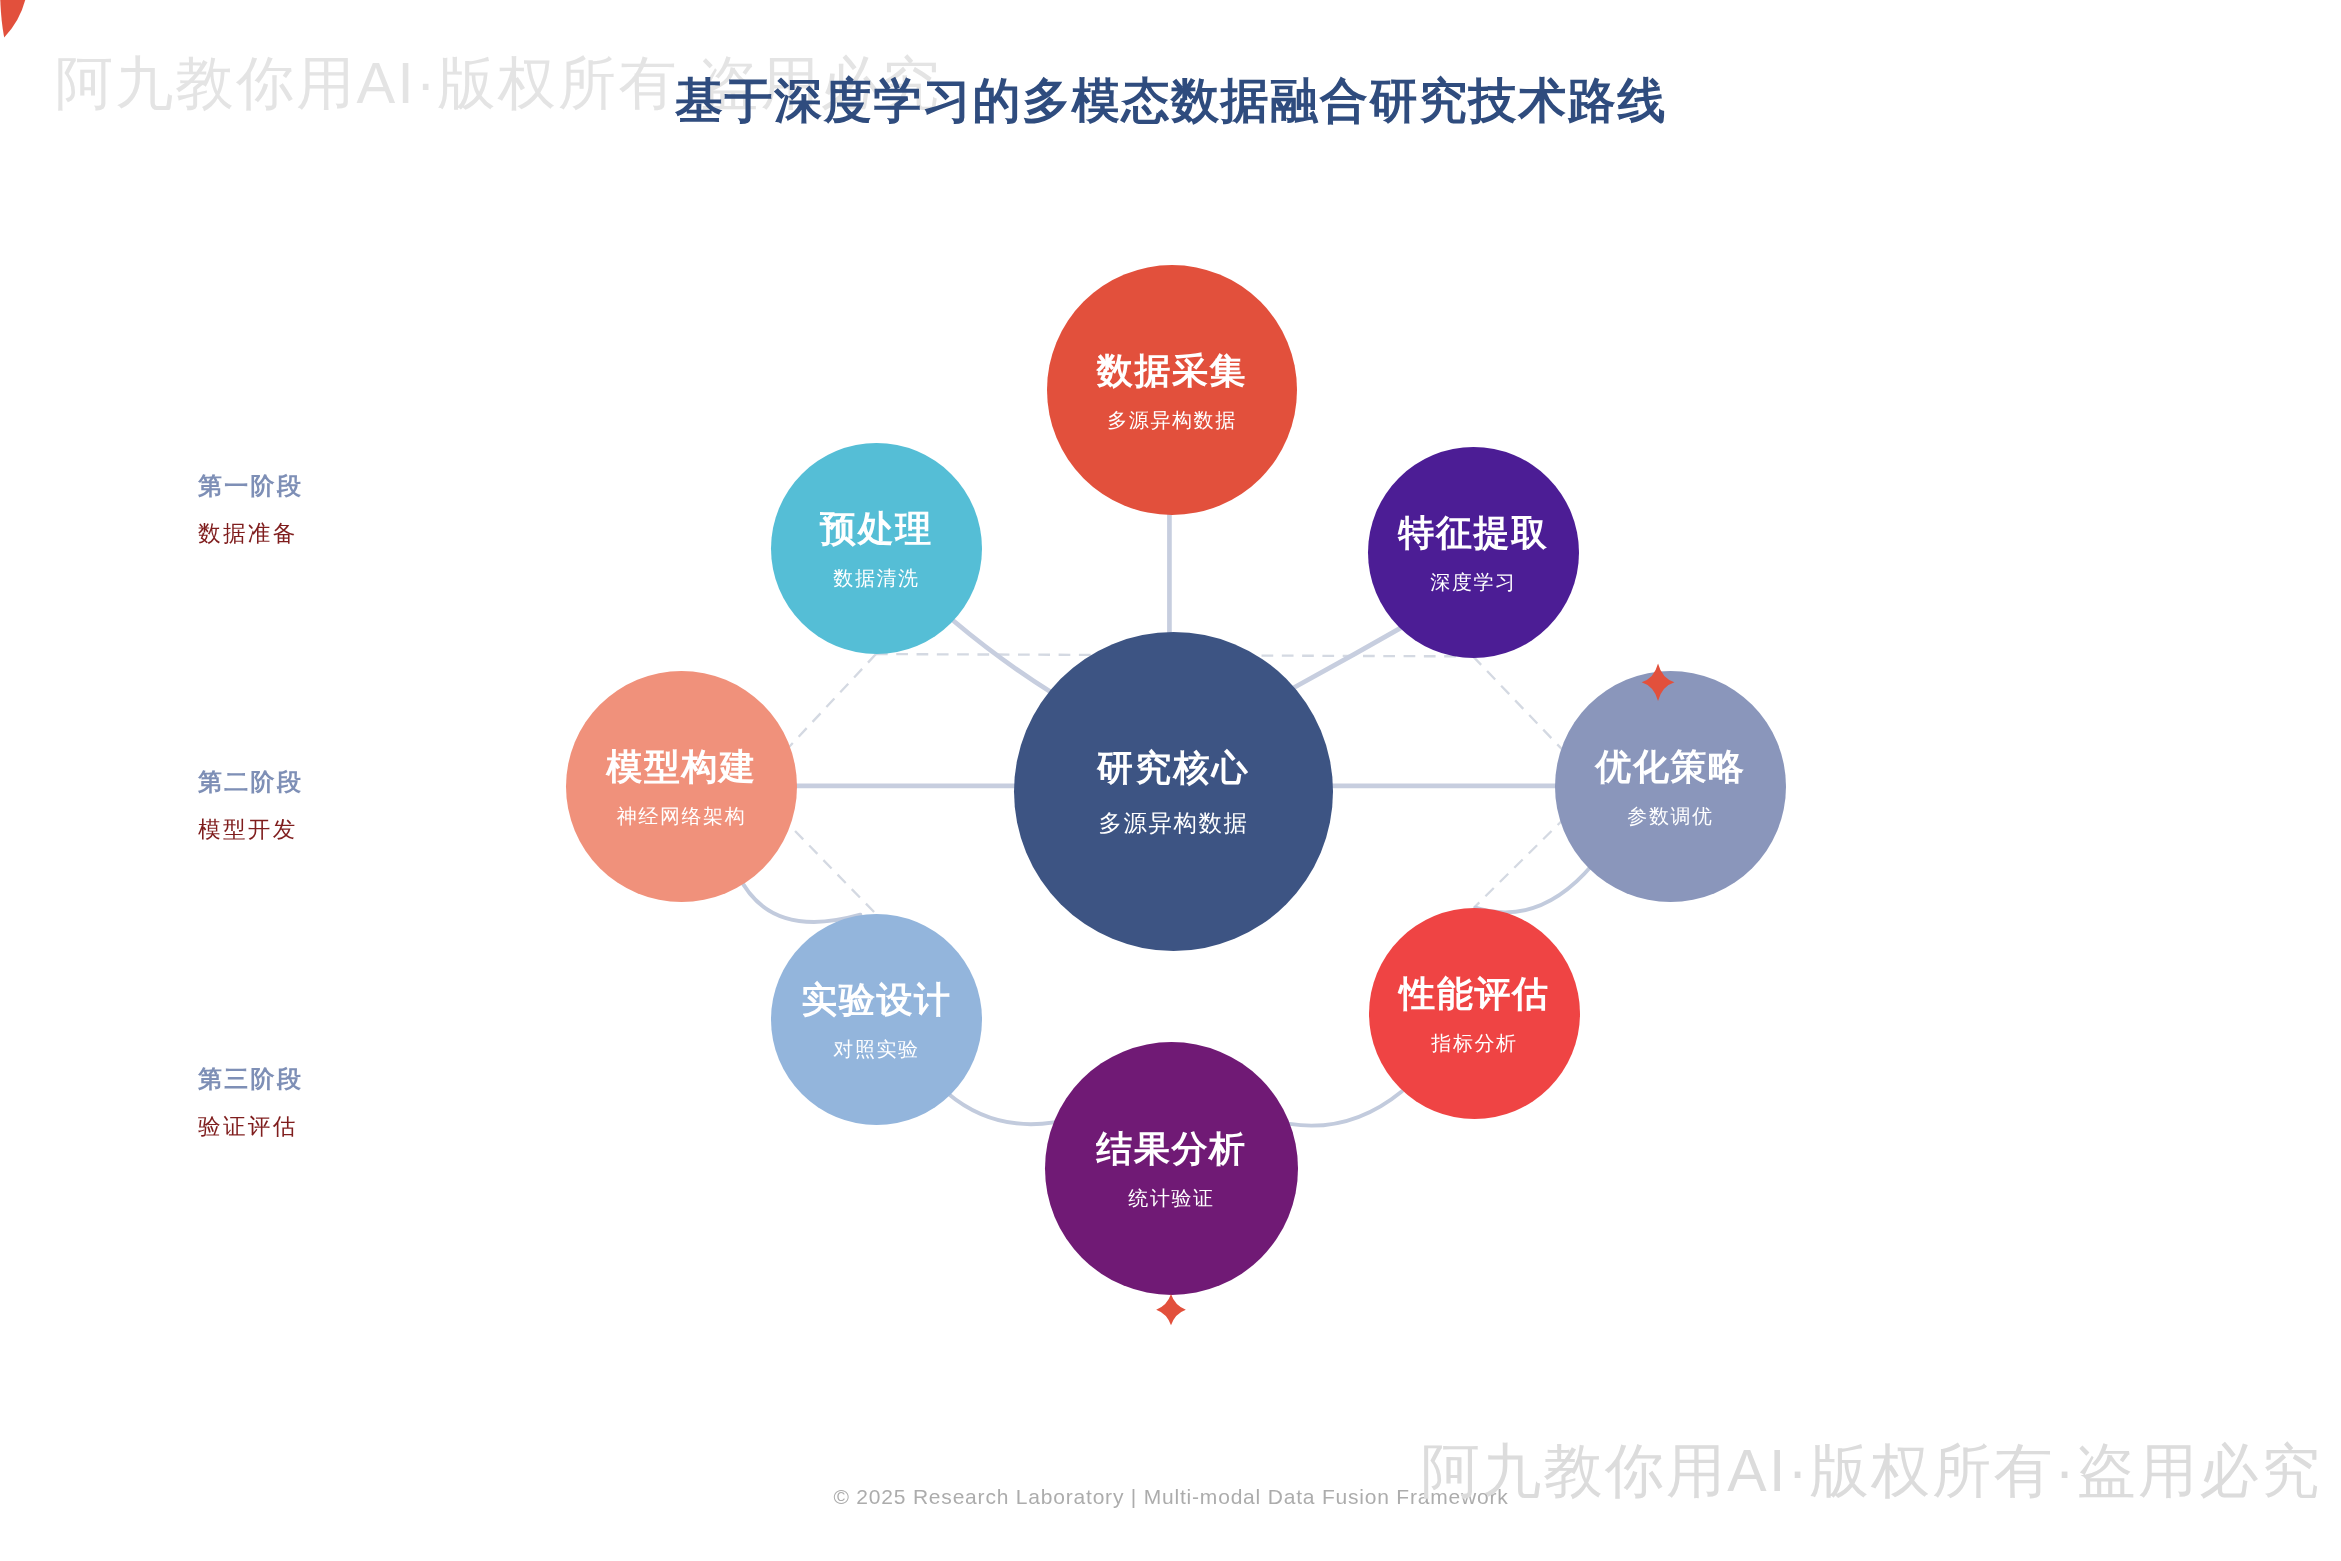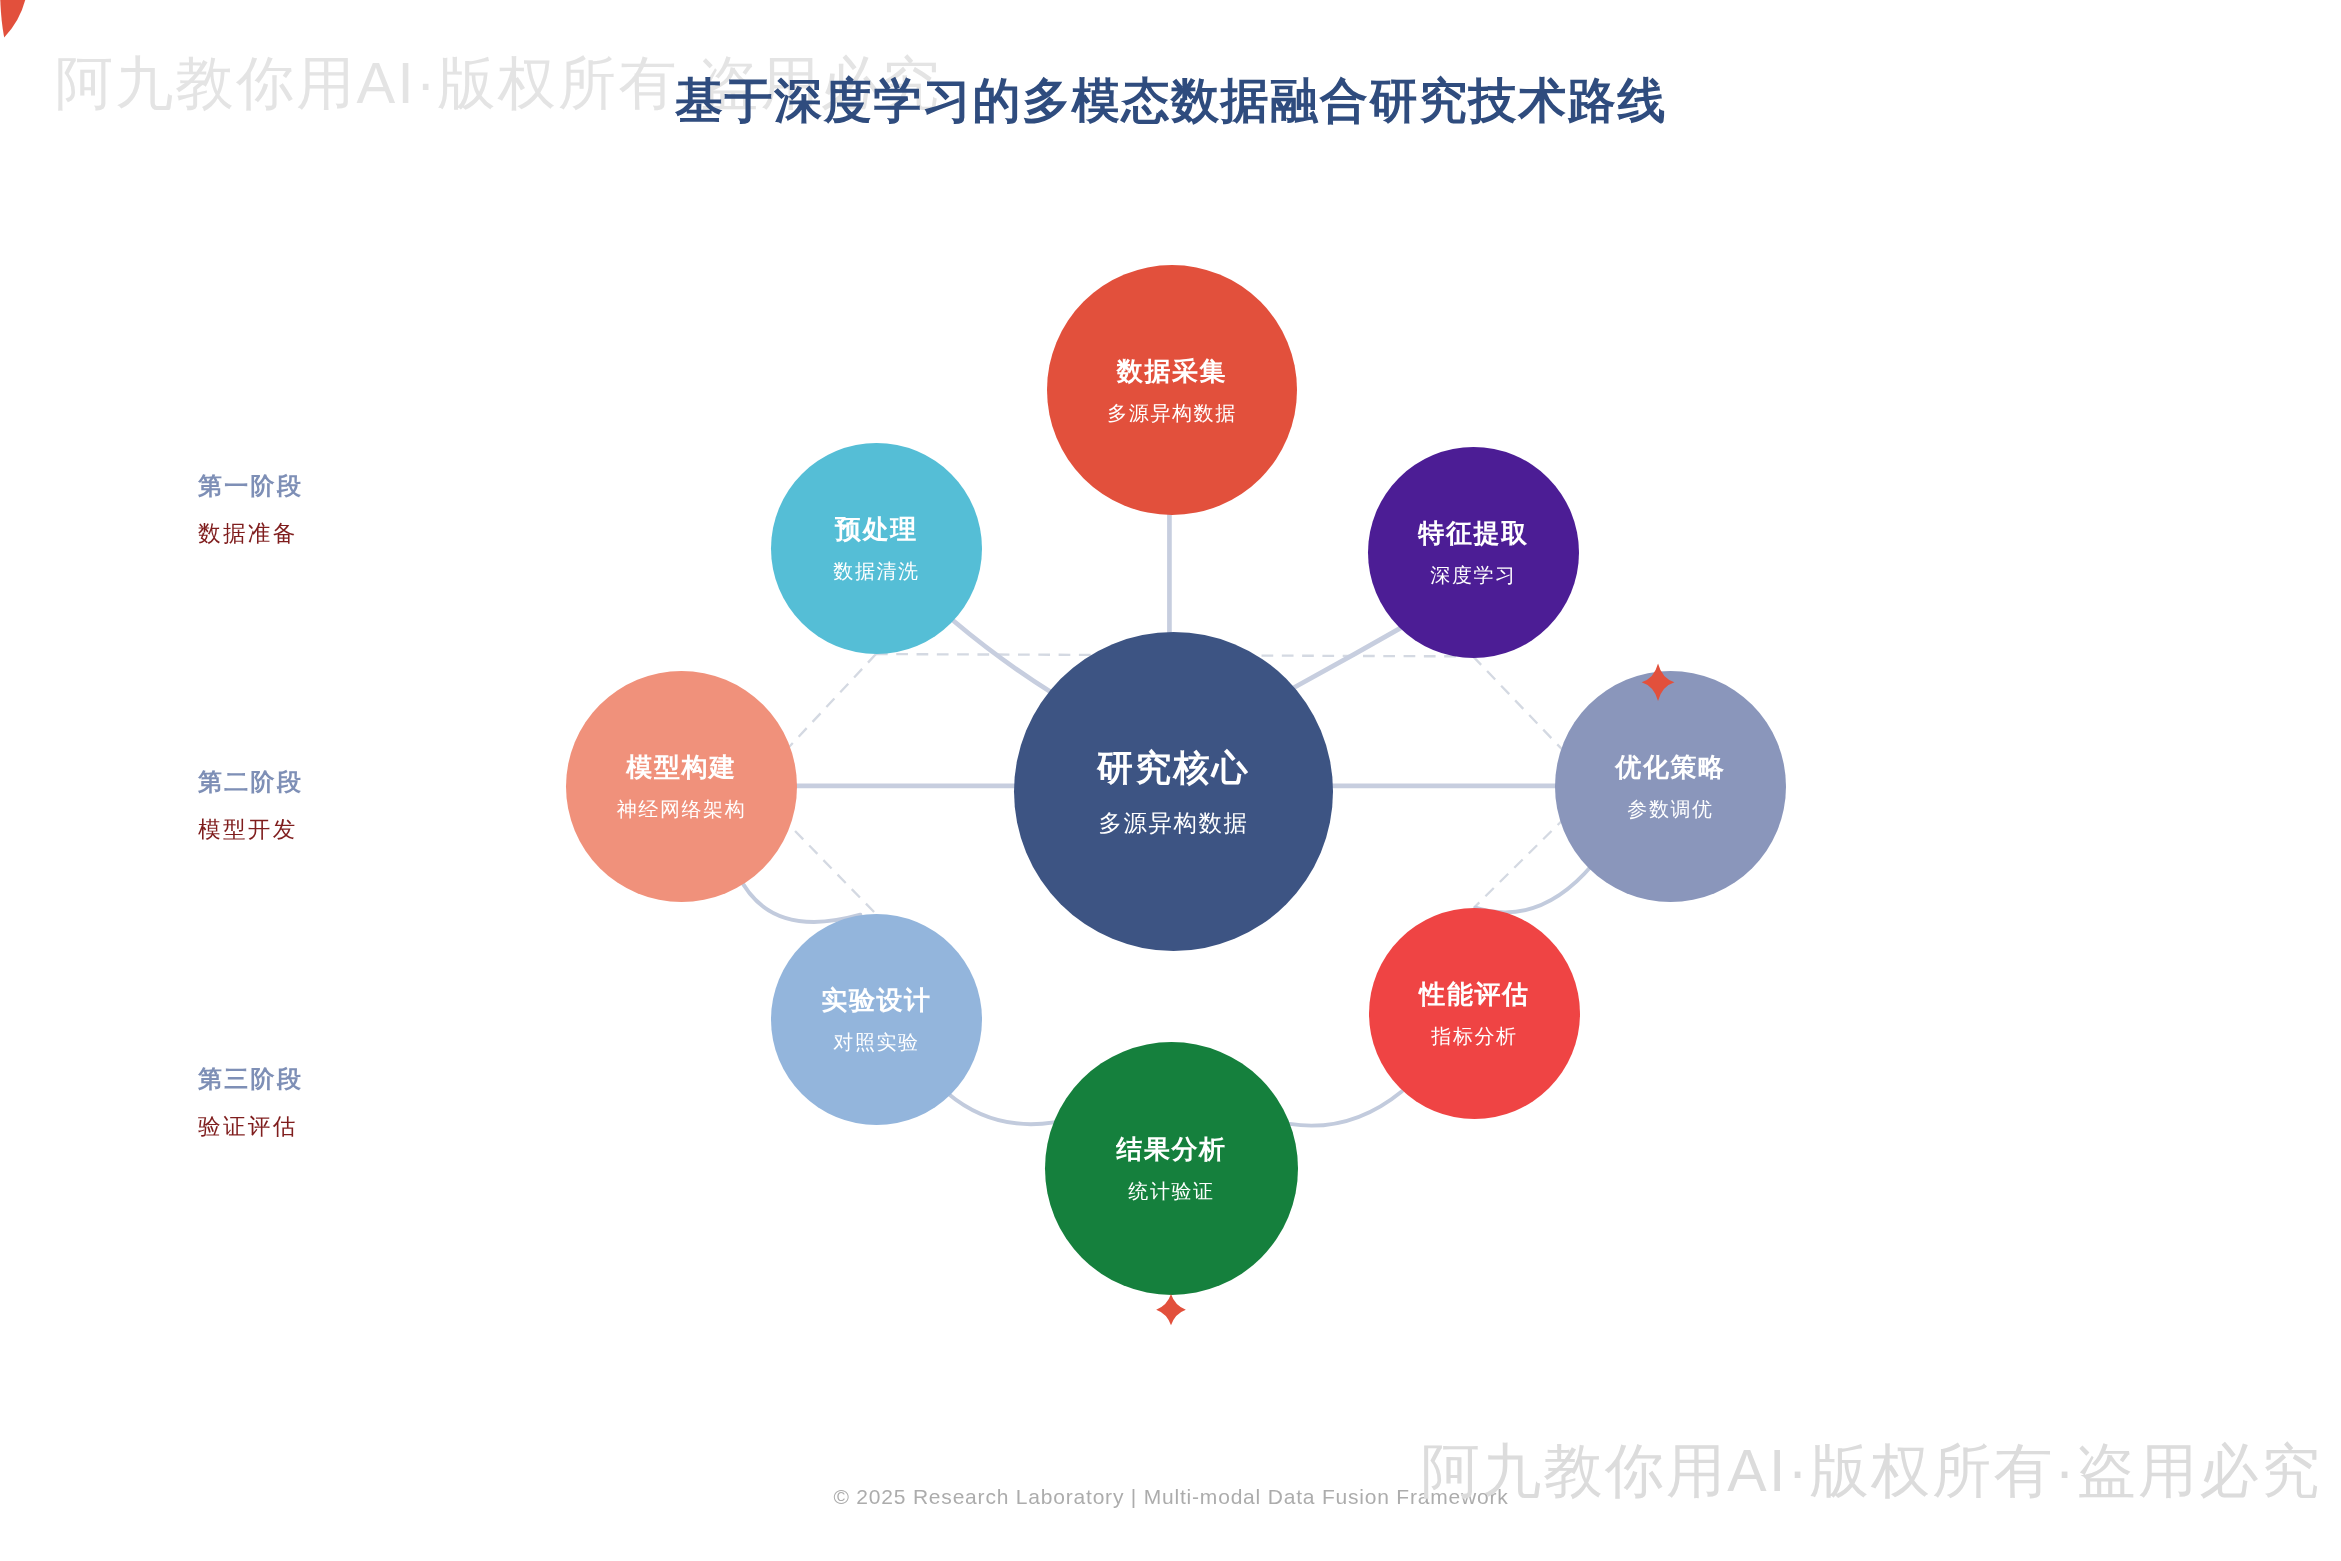--- a/index.html
+++ b/index.html
@@ -17,21 +17,21 @@
   .page-title{position:absolute;left:0;top:69px;width:2342px;text-align:center;
     font-size:48px;font-weight:800;color:#2F4C7E;letter-spacing:1.6px;z-index:5;}
 
   .phase{position:absolute;left:198px;z-index:3;}
   .phase .stage{font-size:24px;font-weight:700;color:#7E8FB6;letter-spacing:2.3px;}
   .phase .plabel{margin-top:15.6px;font-size:22.6px;font-weight:400;color:#7f1d1d;letter-spacing:2.3px;}
   #phase-1{top:470px;} #phase-2{top:766px;} #phase-3{top:1063px;}
 
   .node{position:absolute;border-radius:50%;display:flex;flex-direction:column;
     align-items:center;justify-content:center;color:#ffffff;text-align:center;z-index:3;}
-  .node .node-title{font-size:26px;font-weight:700;letter-spacing:1.6px;}
+  .node .node-title{font-size:36px;font-weight:700;letter-spacing:1.6px;}
   .node .node-sub{margin-top:11px;font-size:20px;font-weight:400;letter-spacing:1.6px;}
   .node.node-center .node-title{font-size:36px;letter-spacing:2.3px;}
   .node.node-center .node-sub{margin-top:14px;font-size:23.4px;}
 
   .legend{position:absolute;left:1839px;top:1246px;z-index:4;}
   .legend-title{font-size:24px;font-weight:700;color:#2F4C7E;letter-spacing:1.6px;}
   .legend-row{display:flex;align-items:center;margin-top:19.5px;height:30px;}
   .legend-dot{width:30px;height:30px;border-radius:50%;flex:0 0 auto;}
   .legend-label{margin-left:23.4px;font-size:22px;color:#6B7C92;letter-spacing:1.6px;}
 
@@ -110,21 +110,21 @@
       <div class="node-sub">参数调优</div>
     </div>
       <div class="node" style="left: 771px; top: 914px; height: 211px; width: 211px; background: rgb(147, 181, 220);">
       <div class="node-title">实验设计</div>
       <div class="node-sub">对照实验</div>
     </div>
       <div class="node" style="left: 1369px; top: 908px; height: 211px; width: 211px; background: #ef4444;">
       <div class="node-title">性能评估</div>
       <div class="node-sub">指标分析</div>
     </div>
-      <div class="node" style="left: 1045px; top: 1042px; height: 253px; width: 253px; background: #15803d;">
+      <div class="node" style="left: 1045px; top: 1042px; height: 253px; width: 253px; background: #701a75;">
       <div class="node-title">结果分析</div>
       <div class="node-sub">统计验证</div>
     </div>
     </div>
 
   <svg id="decor-layer" class="layer" viewBox="0 0 3000 2000">
     <path d="M0 0 L32 0 Q25 27 5 48 Q1 26 0 0 Z" fill="#E2503C"></path>
     <path d="M2124 850 Q2129 869 2145 874 Q2129 879 2124 898 Q2119 879 2103 874 Q2119 869 2124 850 Z" fill="#E2503C"></path>
     <path d="M1500 1658 Q1505 1673 1519 1678 Q1505 1683 1500 1698 Q1495 1683 1481 1678 Q1495 1673 1500 1658 Z" fill="#E2503C"></path>
   </svg>

